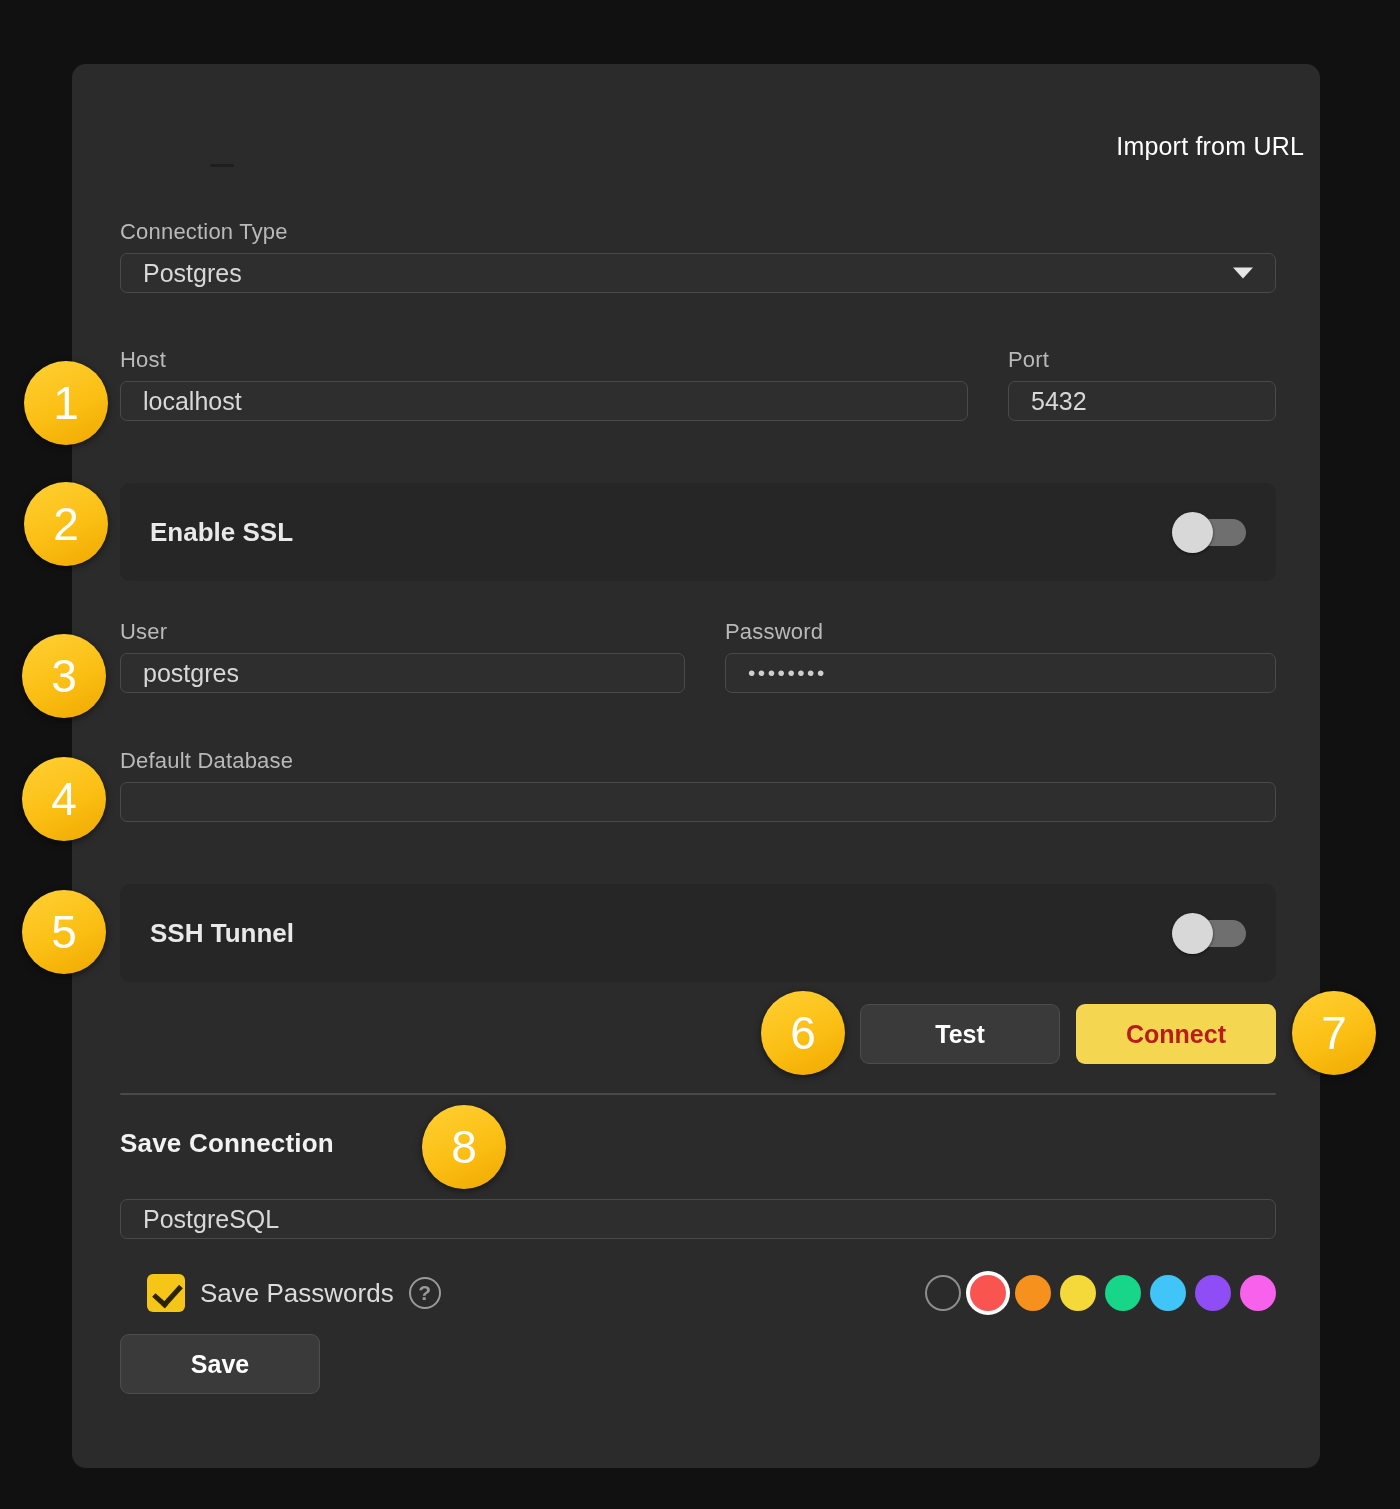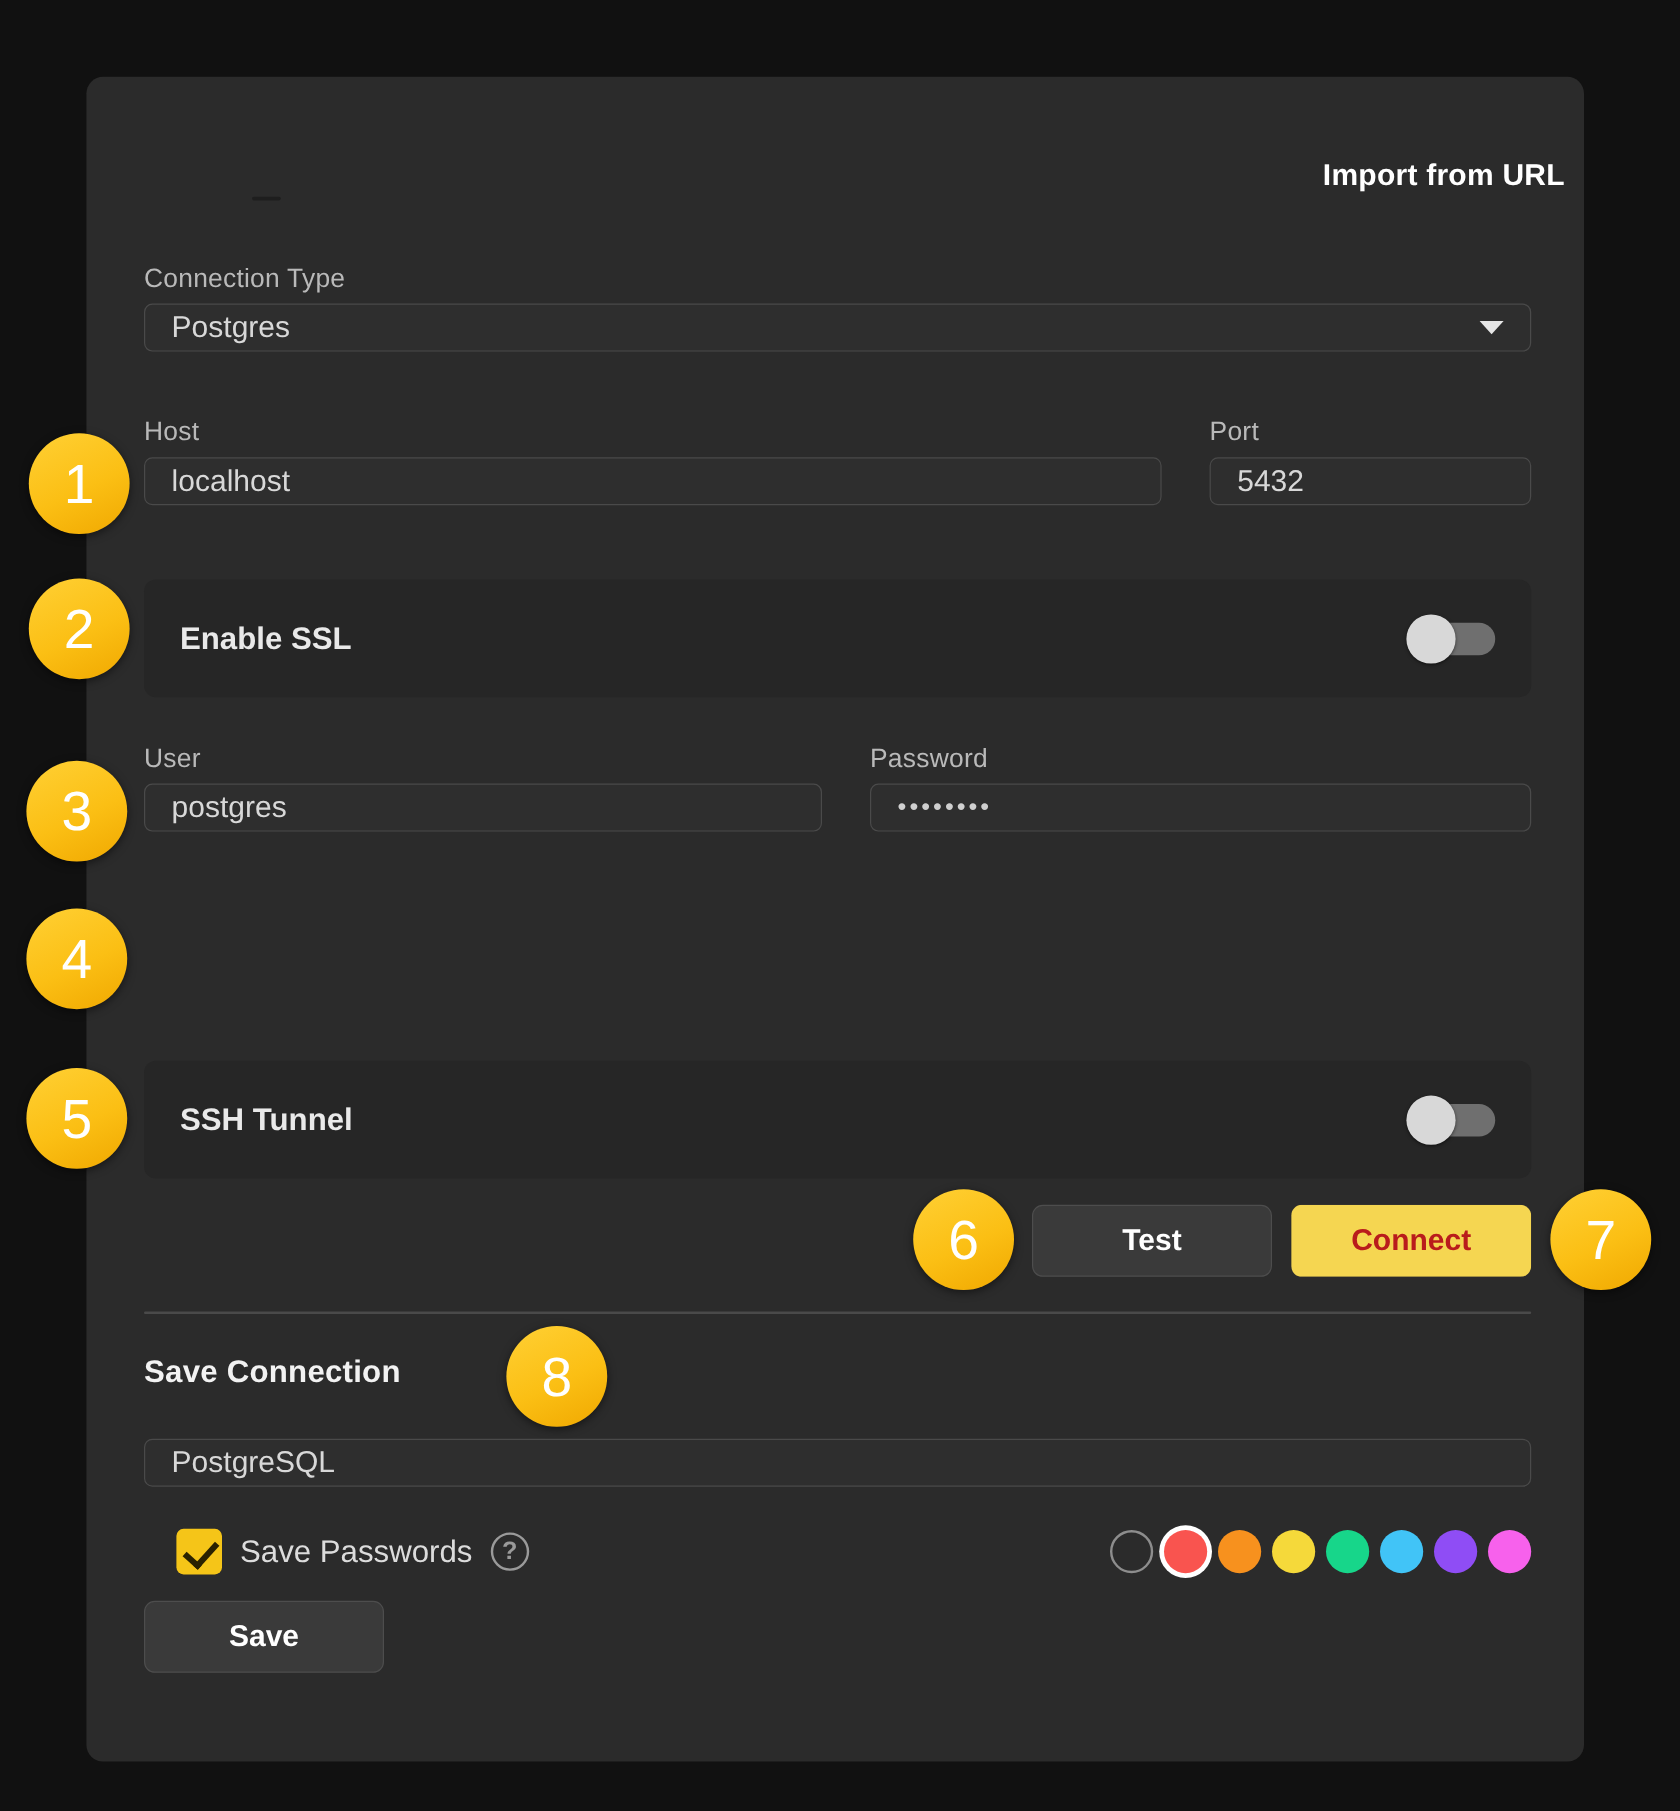--- a/index.html
+++ b/index.html
@@ -29,21 +29,21 @@
     background: #2b2b2b;
     border-radius: 14px;
   }
 
   
   .import-url {
     position: absolute;
     right: 16px;
     top: 68px;
     font-size: 25px;
-    font-weight: bold;
+    font-weight: normal;
     color: #ffffff;
     letter-spacing: .2px;
     cursor: pointer;
   }
 
   
   .stray-mark {
     position: absolute;
     left: 138px;
     top: 100px;
@@ -326,20 +326,26 @@
         </div>
       </div>
       <div style="flex:1 1 0;">
         <div class="field-label">Password</div>
         <div class="input">
           <span class="pwd-dots">••••••••</span>
         </div>
       </div>
     </div>
 
+    <div class="sec" style="top:684px;">
+      <div class="field-label">Default Database</div>
+      <div class="input empty">
+        <span></span>
+      </div>
+    </div>
 
     <div class="sec" style="top:820px;">
       <div class="toggle-row">
         <span class="toggle-label">SSH Tunnel</span>
         <span class="toggle">
           <span class="track"></span>
           <span class="knob"></span>
         </span>
       </div>
     </div>

